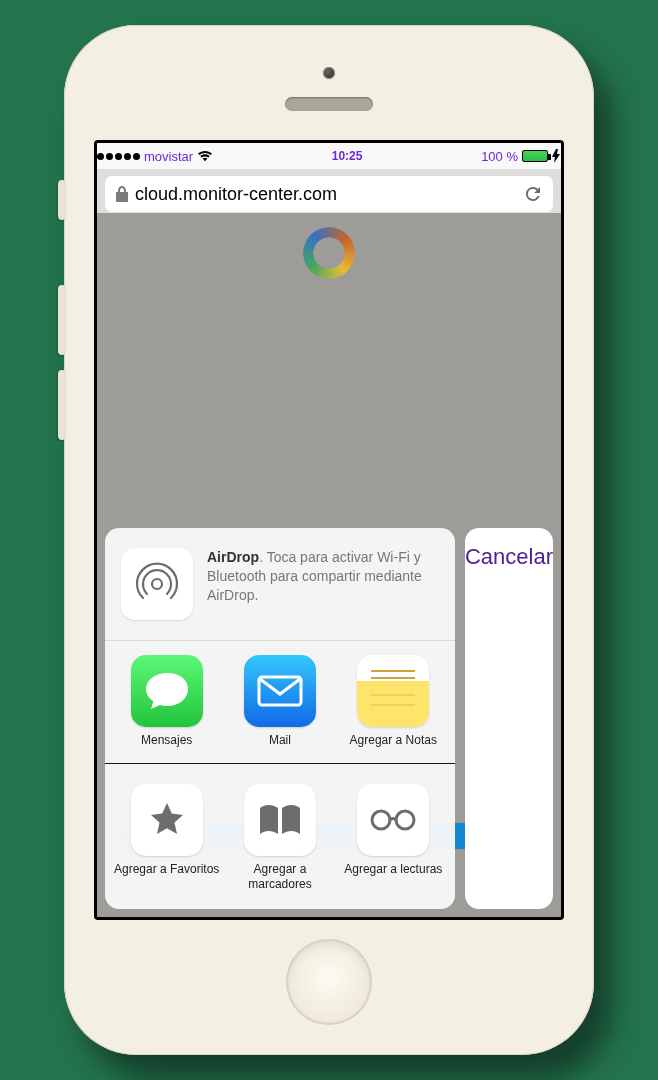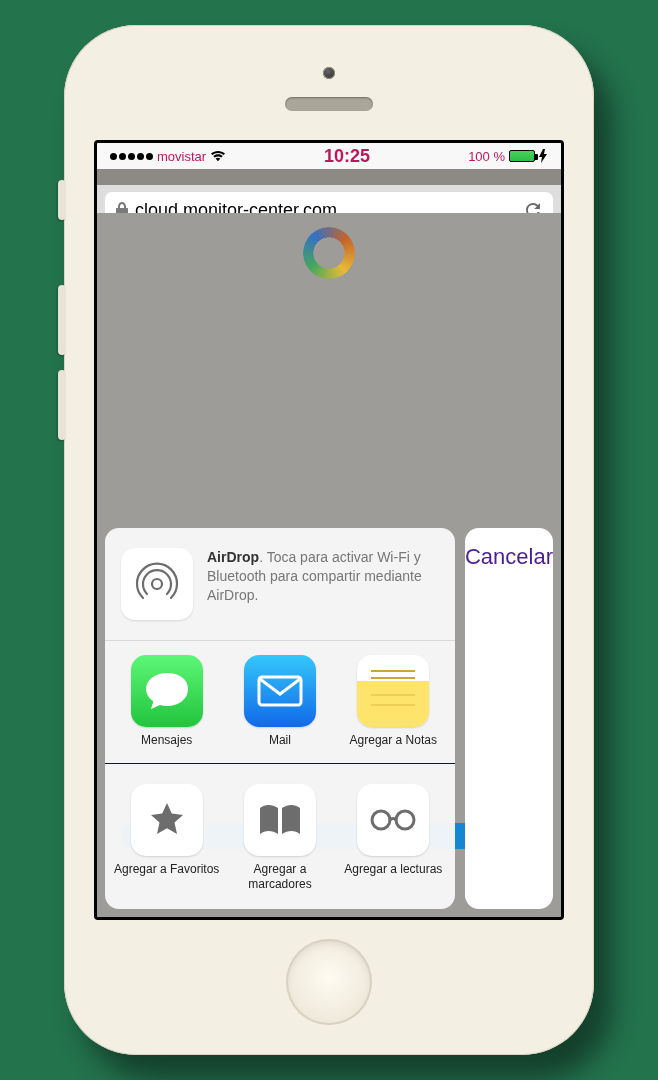--- a/index.html
+++ b/index.html
@@ -62,48 +62,47 @@
     background: #8d8984;
     border: 3px solid #000;
     border-radius: 4px;
     overflow: hidden;
   }
 
   
   .statusbar {
     height: 26px;
     background: #f8f8f8;
-    color: #be185d;
+    color: #6d28d9;
     display: flex;
     align-items: center;
     font-size: 13px;
-    padding: 0 13px;
+    padding: 0 0;
     gap: 4px;
   }
   .dots { display: flex; gap: 2px; }
   .dots span {
     width: 7px; height: 7px; border-radius: 50%; background:#000;
   }
-  .statusbar .time { flex:1; text-align:center; font-weight:600; font-size:18px;}
+  .statusbar .time { flex:1; text-align:center; font-weight:600; font-size:12px;}
   .battery {
     width: 26px; height: 12px; border:1px solid #000; border-radius:2px;
     position: relative;
     background: linear-gradient(#46d35b,#2dbd49);
   }
   .battery::after{
     content:""; position:absolute; right:-4px; top:3px; width:3px; height:6px;
     background:#000; border-radius:0 1px 1px 0;
   }
 
   
   .urlbar-wrap{
     background:#dedede;
     padding:7px 8px;
     border-bottom:1px solid #c4c4c4;
-    margin-top:16px;
   }
   .urlbar{
     background:#fff;
     border-radius:7px;
     height:36px;
     display:flex;
     align-items:center;
     padding:0 10px;
     font-size:18px;
     color:#000;

